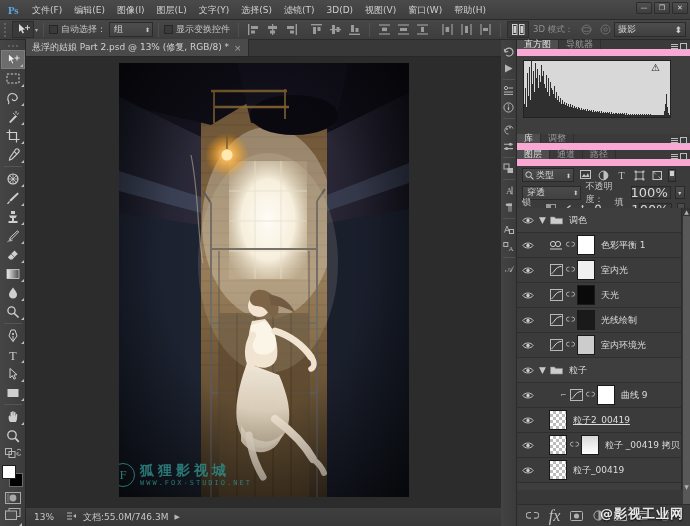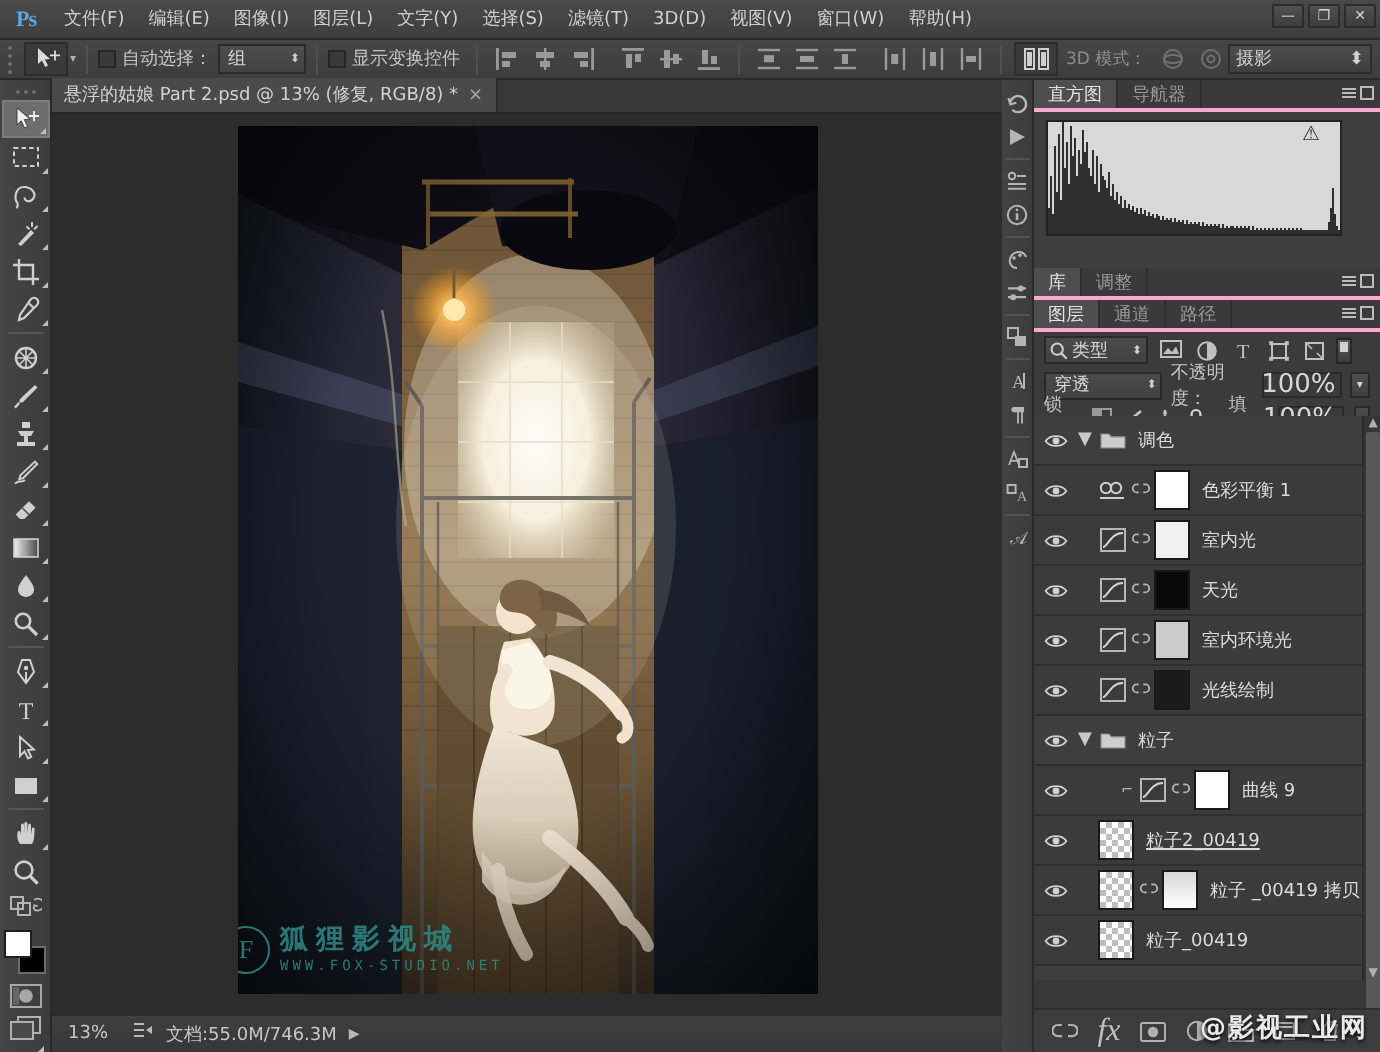--- a/index.html
+++ b/index.html
@@ -132,21 +132,21 @@
     background:linear-gradient(to right,#434343,#3b3b3b); border-right:1px solid #2a2a2a;
     display:flex; flex-direction:column; align-items:center; padding-top:3px;
   }
   .dock-ico { width:16px;height:17px;display:flex;align-items:center;justify-content:center;}
   .dock-sep { width:12px;height:1px;background:#2e2e2e;border-bottom:1px solid #525252;margin:2px 0;}
 
   
   .panels { position:absolute; left:517px; top:40px; width:173px; height:486px; background:#383838;}
   .panel-tabs {
     height:16px; background:#3a3a3a; display:flex; align-items:stretch;
-    border-bottom:2px solid #f9a8d4; position:relative;
+    border-bottom:7px solid #f9a8d4; position:relative;
   }
   .ptab {
     padding:0 7px; display:flex;align-items:center; font-size:9px; color:#9a9a9a;
     background:#3a3a3a; border-right:1px solid #2e2e2e;
   }
   .ptab.active { background:#4e4e4e; color:#e2e2e2;}
   .pmenu { position:absolute; right:3px; top:3px; display:flex; gap:2px; align-items:center;}
   .pmenu .lines { display:flex;flex-direction:column;gap:1px;}
   .pmenu .lines i{display:block;width:7px;height:1px;background:#bdbdbd;}
   .pmenu .box { width:7px;height:7px;border:1px solid #bdbdbd;}
@@ -1206,44 +1206,44 @@
             <svg width="13" height="12">
               <rect x="0.5" y="0.5" width="12" height="11" fill="none" stroke="#b8b8b8"></rect>
               <path d="M1.5,9.5 C4,9.5 5,2.5 11.5,2.5" fill="none" stroke="#d8d8d8" stroke-width="1"></path>
             </svg>
           </span>
           <span class="link-ico">
             <svg width="9" height="9">
               <path d="M3.4,1.2 H2.4 a2,2 0 0 0 0,4 h1 M5.6,1.2 h1 a2,2 0 0 1 0,4 h-1" fill="none" stroke="#b5b5b5" stroke-width="0.9"></path>
             </svg>
           </span>
-          <span class="thumb mask" style="background:#cccccc"></span>
-          <span class="lname">室内环境光</span>
+          <span class="thumb mask" style="background:#1a1a1a"></span>
+          <span class="lname">光线绘制</span>
         </div>
         <div class="layer-row">
           <span class="eye">
             <svg width="12" height="9">
               <path d="M0.8,4.5 C3,1.2 9,1.2 11.2,4.5 C9,7.8 3,7.8 0.8,4.5 Z" fill="none" stroke="#cfcfcf" stroke-width="0.9"></path>
               <circle cx="6" cy="4.5" r="1.7" fill="#cfcfcf"></circle>
             </svg>
           </span>
           <span class="indent8"></span>
           <span class="disc">
             <svg width="13" height="12">
               <rect x="0.5" y="0.5" width="12" height="11" fill="none" stroke="#b8b8b8"></rect>
               <path d="M1.5,9.5 C4,9.5 5,2.5 11.5,2.5" fill="none" stroke="#d8d8d8" stroke-width="1"></path>
             </svg>
           </span>
           <span class="link-ico">
             <svg width="9" height="9">
               <path d="M3.4,1.2 H2.4 a2,2 0 0 0 0,4 h1 M5.6,1.2 h1 a2,2 0 0 1 0,4 h-1" fill="none" stroke="#b5b5b5" stroke-width="0.9"></path>
             </svg>
           </span>
-          <span class="thumb mask" style="background:#1a1a1a"></span>
-          <span class="lname">光线绘制</span>
+          <span class="thumb mask" style="background:#cccccc"></span>
+          <span class="lname">室内环境光</span>
         </div>
         <div class="layer-row group">
           <span class="eye">
             <svg width="12" height="9">
               <path d="M0.8,4.5 C3,1.2 9,1.2 11.2,4.5 C9,7.8 3,7.8 0.8,4.5 Z" fill="none" stroke="#cfcfcf" stroke-width="0.9"></path>
               <circle cx="6" cy="4.5" r="1.7" fill="#cfcfcf"></circle>
             </svg>
           </span>
           <span class="tri-open">▼</span>
           <span class="folder">

